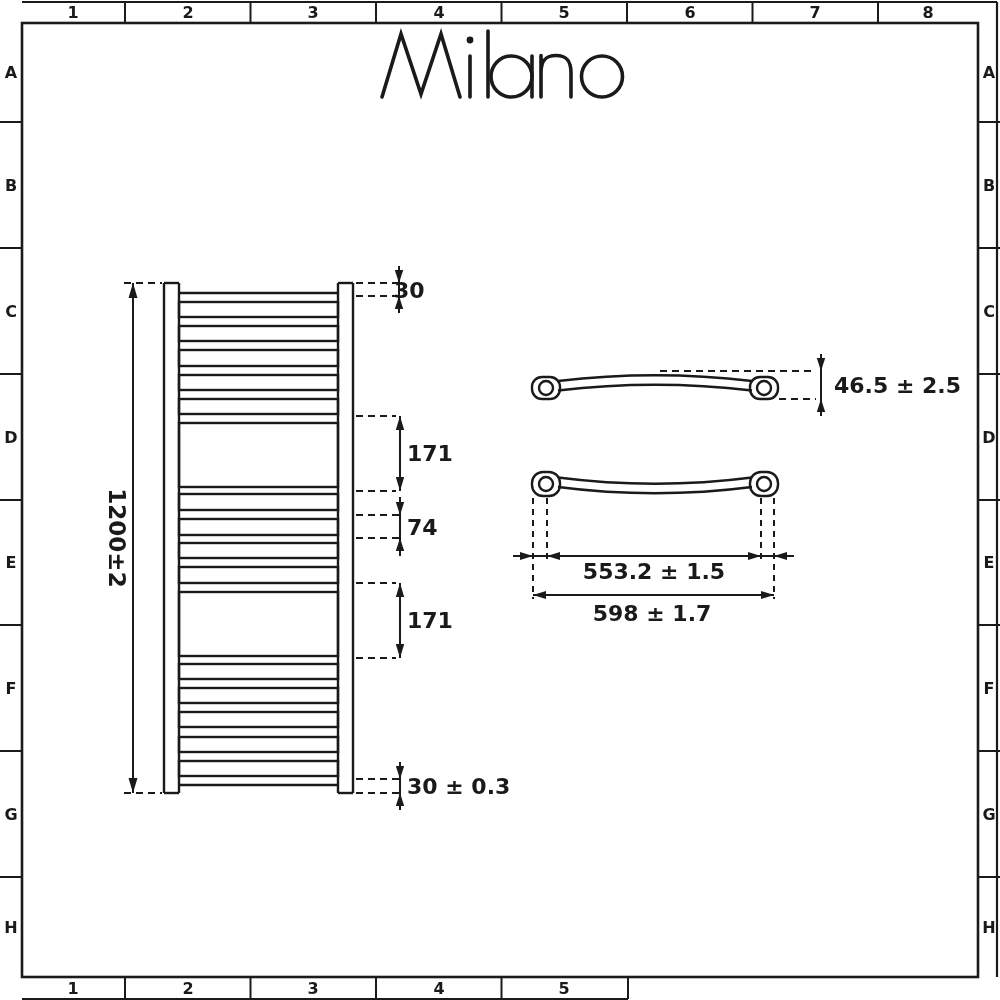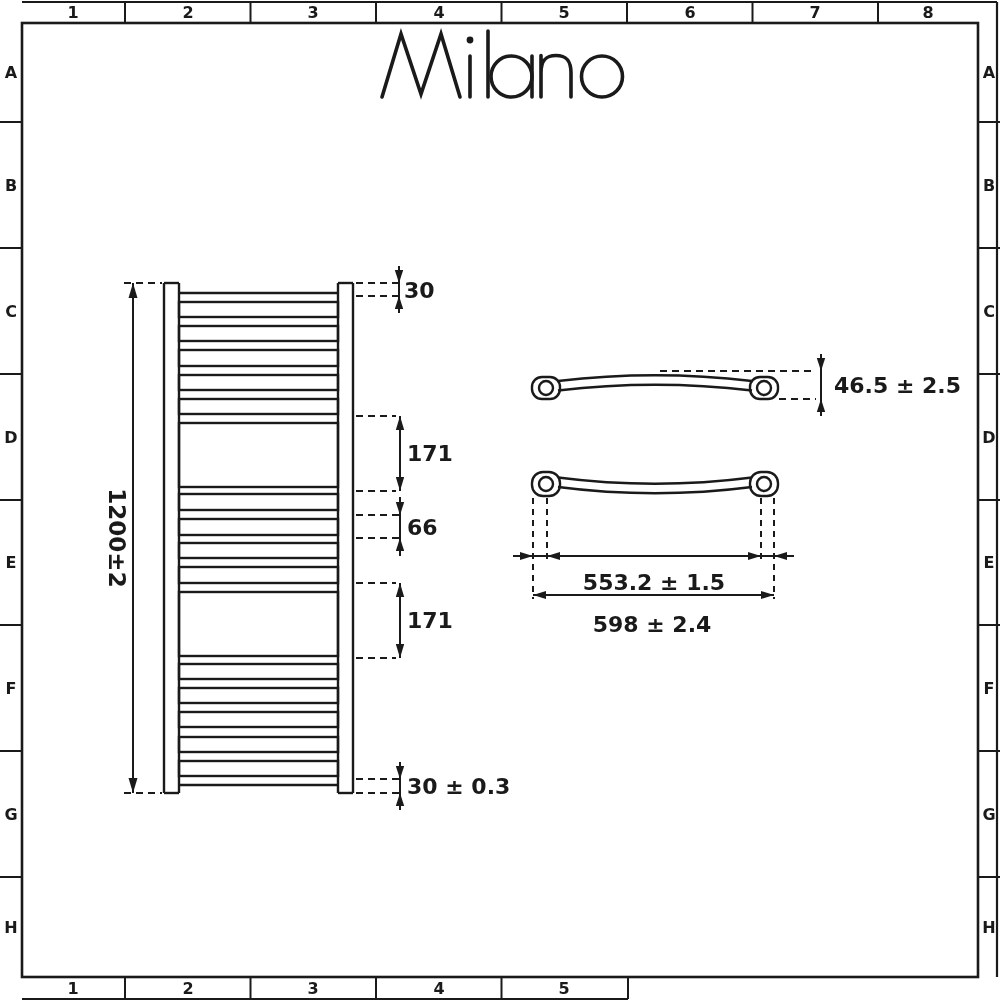--- a/index.html
+++ b/index.html
@@ -1,21 +1,21 @@
 <!DOCTYPE html>
 <html><head>
 <meta charset="utf-8">
 <style>
   html,body{margin:0;padding:0;background:#fff;}
   #sheet{position:relative;width:1000px;height:1000px;background:#fff;overflow:hidden;
          font-family:"DejaVu Sans","Liberation Sans",sans-serif;color:#1a1a1a;}
   #linework{position:absolute;left:0;top:0;}
   .lbl{position:absolute;white-space:nowrap;color:#1a1a1a;}
   .dim{font-size:22px;font-weight:bold;transform:translate(0,-50%);}
-  .dim-c{font-size:22px;font-weight:bold;transform:translate(-50%,-50%);margin-top:11px;}
+  .dim-c{font-size:22px;font-weight:bold;transform:translate(-50%,-50%);}
   .dim-v{font-size:23px;font-weight:bold;transform:translate(-50%,-50%) rotate(90deg);}
   .glabel{font-size:16px;font-weight:bold;transform:translate(-50%,-50%);}
   .sr{position:absolute;width:1px;height:1px;overflow:hidden;clip-path:inset(50%);}
 </style>
 </head>
 <body>
 
 <div id="sheet">
 
   <span class="sr">Milano</span>
@@ -228,22 +228,22 @@
   <div class="lbl glabel" style="left:989px;top:72px">A</div>
   <div class="lbl glabel" style="left:989px;top:185px">B</div>
   <div class="lbl glabel" style="left:989px;top:311px">C</div>
   <div class="lbl glabel" style="left:989px;top:437px">D</div>
   <div class="lbl glabel" style="left:989px;top:562px">E</div>
   <div class="lbl glabel" style="left:989px;top:688px">F</div>
   <div class="lbl glabel" style="left:989px;top:814px">G</div>
   <div class="lbl glabel" style="left:989px;top:927px">H</div>
 
   <div class="lbl dim-v" style="left:117px;top:538px">1200±2</div>
-  <div class="lbl dim" style="left:404px;top:290px">30</div>
+  <div class="lbl dim" style="left:394px;top:290px">30</div>
   <div class="lbl dim" style="left:407px;top:453px">171</div>
-  <div class="lbl dim" style="left:407px;top:527px">66</div>
+  <div class="lbl dim" style="left:407px;top:527px">74</div>
   <div class="lbl dim" style="left:407px;top:620px">171</div>
   <div class="lbl dim" style="left:407px;top:786px">30 ± 0.3</div>
   <div class="lbl dim" style="left:834px;top:385px">46.5 ± 2.5</div>
   <div class="lbl dim-c" style="left:654px;top:571px">553.2 ± 1.5</div>
-  <div class="lbl dim-c" style="left:652px;top:613px">598 ± 2.4</div>
+  <div class="lbl dim-c" style="left:652px;top:613px">598 ± 1.7</div>
 
 </div>
 
 </body></html>

